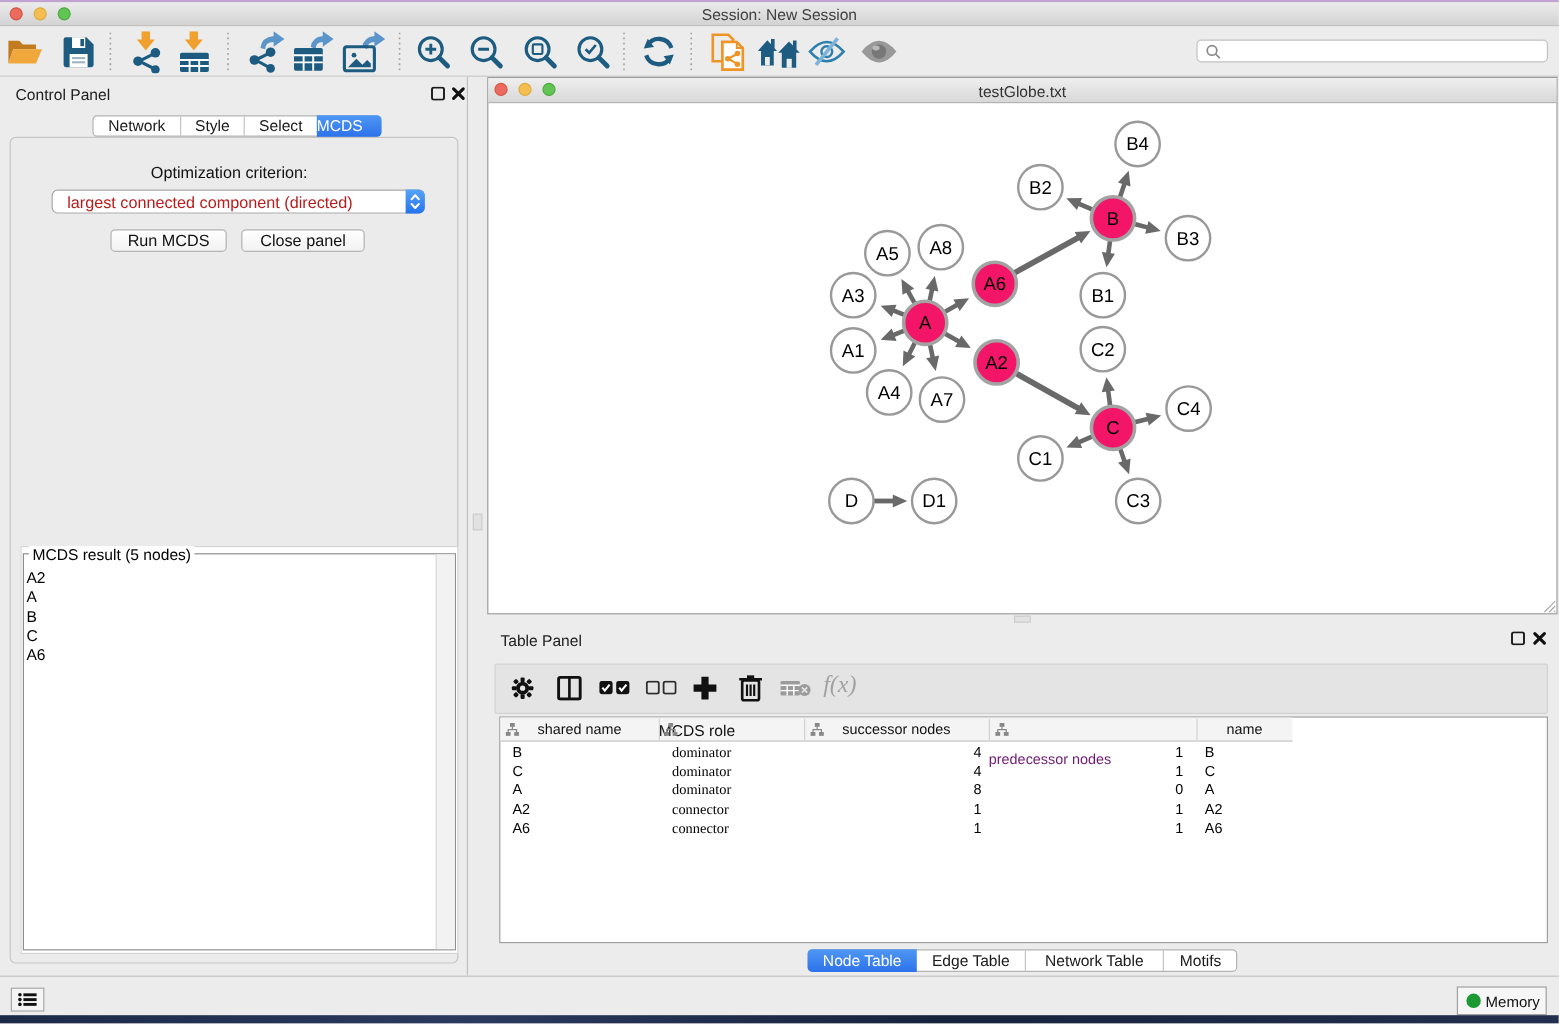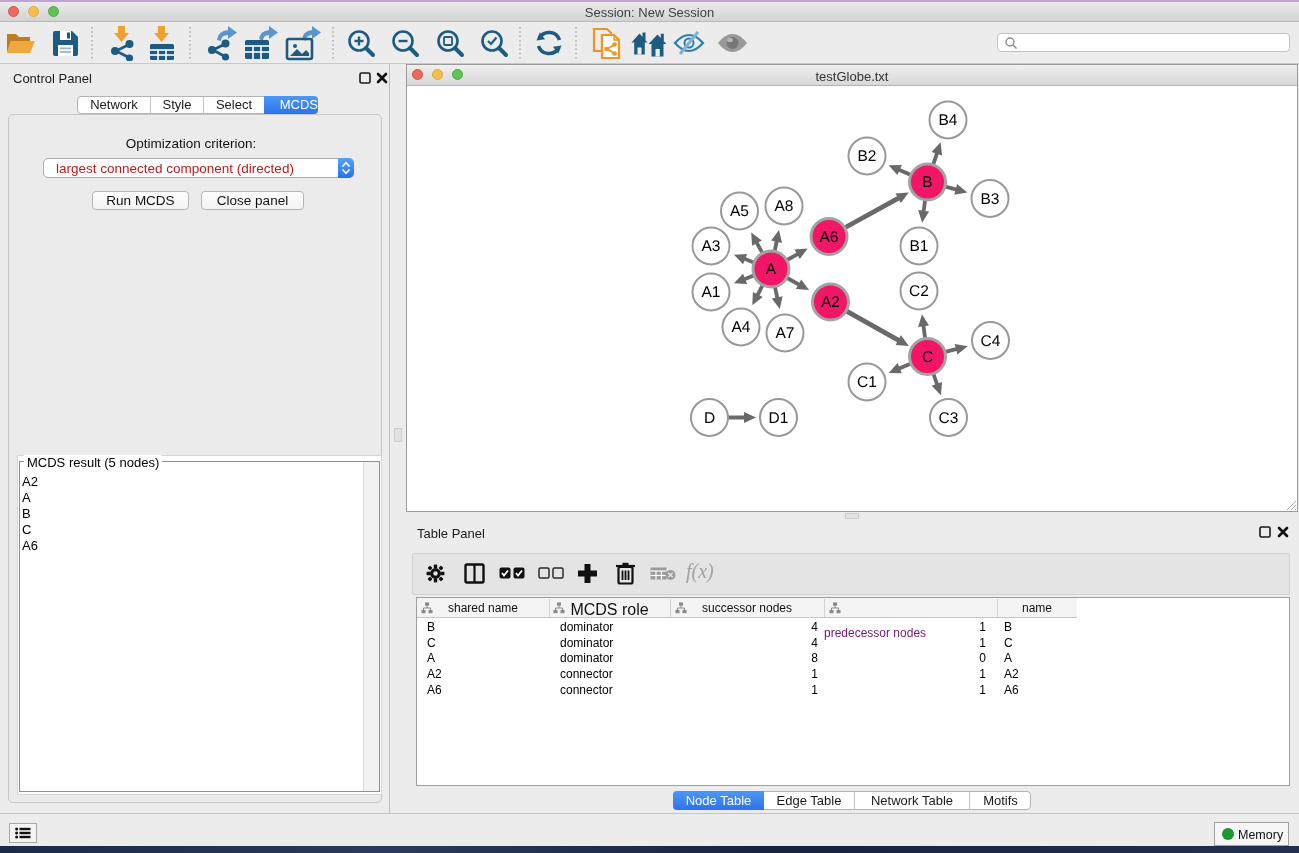--- a/index.html
+++ b/index.html
@@ -158,21 +158,21 @@
 <svg class="abs" style="left:376px;top:72px" width="12" height="12" viewBox="0 0 12 12">
     <path d="M2 2 L10 10 M10 2 L2 10" stroke="#111" stroke-width="2.6" stroke-linecap="round"></path>
   </svg>
 
 <div class="abs" style="left:8px;top:114px;width:374px;height:689px;background:#ebebeb;border:1px solid #c6c6c6;border-radius:5px;"></div>
 
 <div class="abs" style="left:77px;top:96px;width:240px;height:18px;background:#fff;border:1px solid #b3b3b3;border-radius:4px;font-size:13px;color:#1a1a1a;">
   <div class="abs" style="left:0;top:0;width:73px;height:16px;text-align:center;line-height:16px;border-right:1px solid #c4c4c4;">Network</div>
   <div class="abs" style="left:73px;top:0;width:53px;height:16px;text-align:center;line-height:16px;border-right:1px solid #c4c4c4;">Style</div>
   <div class="abs" style="left:126px;top:0;width:60px;height:16px;text-align:center;line-height:16px;">Select</div>
-  <div class="abs" style="left:186px;top:-1px;width:54px;height:18px;text-align:right;line-height:18px;background:linear-gradient(#4f97f4,#2d72ea);color:#fff;border-radius:0 4px 4px 0;">MCDS</div>
+  <div class="abs" style="left:186px;top:-1px;width:54px;height:18px;text-align:left;line-height:18px;background:linear-gradient(#4f97f4,#2d72ea);color:#fff;border-radius:0 4px 4px 0;">MCDS</div>
 </div>
 <div class="abs" style="left:10px;top:136px;width:362px;text-align:center;font-size:13.5px;color:#111;">Optimization criterion:</div>
 
 <div class="abs" style="left:43px;top:158px;width:311px;height:20px;background:#fff;border:1px solid #ababab;border-radius:5px;"></div>
 <div class="abs" style="left:56px;top:161px;font-size:13.5px;color:#b91c1c;">largest connected component (directed)</div>
 <div class="abs" style="left:338px;top:158px;width:16px;height:20px;background:linear-gradient(#55a3f7,#2573ec);border-radius:0 5px 5px 0;"></div>
 <svg class="abs" style="left:341px;top:161px" width="10" height="14" viewBox="0 0 10 14">
     <path d="M2 5 L5 1.7 L8 5" fill="none" stroke="#fff" stroke-width="1.7" stroke-linecap="round" stroke-linejoin="round"></path>
     <path d="M2 9 L5 12.3 L8 9" fill="none" stroke="#fff" stroke-width="1.7" stroke-linecap="round" stroke-linejoin="round"></path>
   </svg>
@@ -344,21 +344,21 @@
 </svg>
 <div class="abs" style="left:686px;top:560px;font-family:'Liberation Serif',serif;font-style:italic;font-size:20px;color:#a2a2a2;">f(x)</div>
 
 <div class="abs" style="left:416px;top:597px;width:874px;height:189px;background:#fff;border:1px solid #9e9e9e;"></div>
 <div class="abs" style="left:417px;top:598px;width:660px;height:20px;background:#f4f4f4;border-bottom:1px solid #c6c6c6;"></div>
 <div class="abs" style="left:549px;top:599px;width:1px;height:18px;background:#d2d2d2;"></div>
 <div class="abs" style="left:670px;top:599px;width:1px;height:18px;background:#d2d2d2;"></div>
 <div class="abs" style="left:824px;top:599px;width:1px;height:18px;background:#d2d2d2;"></div>
 <div class="abs" style="left:997px;top:599px;width:1px;height:18px;background:#d2d2d2;"></div>
 <div class="abs" style="left:417px;top:601px;width:132px;text-align:center;font-size:12px;color:#111;">shared name</div>
-<div class="abs" style="left:549px;top:601px;width:121px;text-align:center;font-size:16px;color:#111;">MCDS role</div>
+<div class="abs" style="left:549px;top:601px;width:121px;font-size:13px;color:#111;">MCDS role</div>
 <div class="abs" style="left:670px;top:601px;width:154px;text-align:center;font-size:12px;color:#111;">successor nodes</div>
 <div class="abs" style="left:824px;top:626px;width:173px;font-size:12px;color:#701a75;">predecessor nodes</div>
 <div class="abs" style="left:997px;top:601px;width:80px;text-align:center;font-size:12px;color:#111;">name</div>
 <svg class="abs" style="left:421px;top:602px" width="12" height="12" viewBox="0 0 12 12">
     <g fill="#888">
       <rect x="4" y="0.5" width="4" height="3.2"></rect>
       <rect x="0.5" y="8" width="4" height="3.2"></rect>
       <rect x="7.5" y="8" width="4" height="3.2"></rect>
     </g>
     <path d="M6 3.7 L6 6 M2.5 8 L2.5 6 L9.5 6 L9.5 8" fill="none" stroke="#888" stroke-width="1"></path>
@@ -381,21 +381,21 @@
   </svg>
 <svg class="abs" style="left:829px;top:602px" width="12" height="12" viewBox="0 0 12 12">
     <g fill="#888">
       <rect x="4" y="0.5" width="4" height="3.2"></rect>
       <rect x="0.5" y="8" width="4" height="3.2"></rect>
       <rect x="7.5" y="8" width="4" height="3.2"></rect>
     </g>
     <path d="M6 3.7 L6 6 M2.5 8 L2.5 6 L9.5 6 L9.5 8" fill="none" stroke="#888" stroke-width="1"></path>
   </svg>
 <div class="abs" style="left:427px;top:620px;font-size:12px;color:#000;line-height:15.7px;">B<br>C<br>A<br>A2<br>A6</div>
-<div class="abs" style="left:560px;top:620px;font-size:12px;color:#000;line-height:15.7px;">dominator<br>dominator<br>dominator<br>connector<br>connector</div>
+<div class="abs" style="left:560px;top:620px;font-size:12px;color:#000;line-height:15.7px;font-family:Liberation Serif, serif;">dominator<br>dominator<br>dominator<br>connector<br>connector</div>
 <div class="abs" style="left:700px;top:620px;width:118px;text-align:right;font-size:12px;color:#000;line-height:15.7px;">4<br>4<br>8<br>1<br>1</div>
 <div class="abs" style="left:860px;top:620px;width:126px;text-align:right;font-size:12px;color:#000;line-height:15.7px;">1<br>1<br>0<br>1<br>1</div>
 <div class="abs" style="left:1004px;top:620px;font-size:12px;color:#000;line-height:15.7px;">B<br>C<br>A<br>A2<br>A6</div>
 
 <div class="abs" style="left:673px;top:791px;width:358px;height:19px;background:#fff;border:1px solid #b3b3b3;border-radius:4px;font-size:13px;color:#1a1a1a;">
   <div class="abs" style="left:-1px;top:-1px;width:91px;height:19px;text-align:center;line-height:19px;background:linear-gradient(#4f97f4,#2d72ea);color:#fff;border-radius:4px 0 0 4px;">Node Table</div>
   <div class="abs" style="left:90px;top:0;width:91px;height:17px;text-align:center;line-height:17px;border-right:1px solid #c4c4c4;">Edge Table</div>
   <div class="abs" style="left:181px;top:0;width:115px;height:17px;text-align:center;line-height:17px;border-right:1px solid #c4c4c4;">Network Table</div>
   <div class="abs" style="left:296px;top:0;width:61px;height:17px;text-align:center;line-height:17px;">Motifs</div>
 </div>

